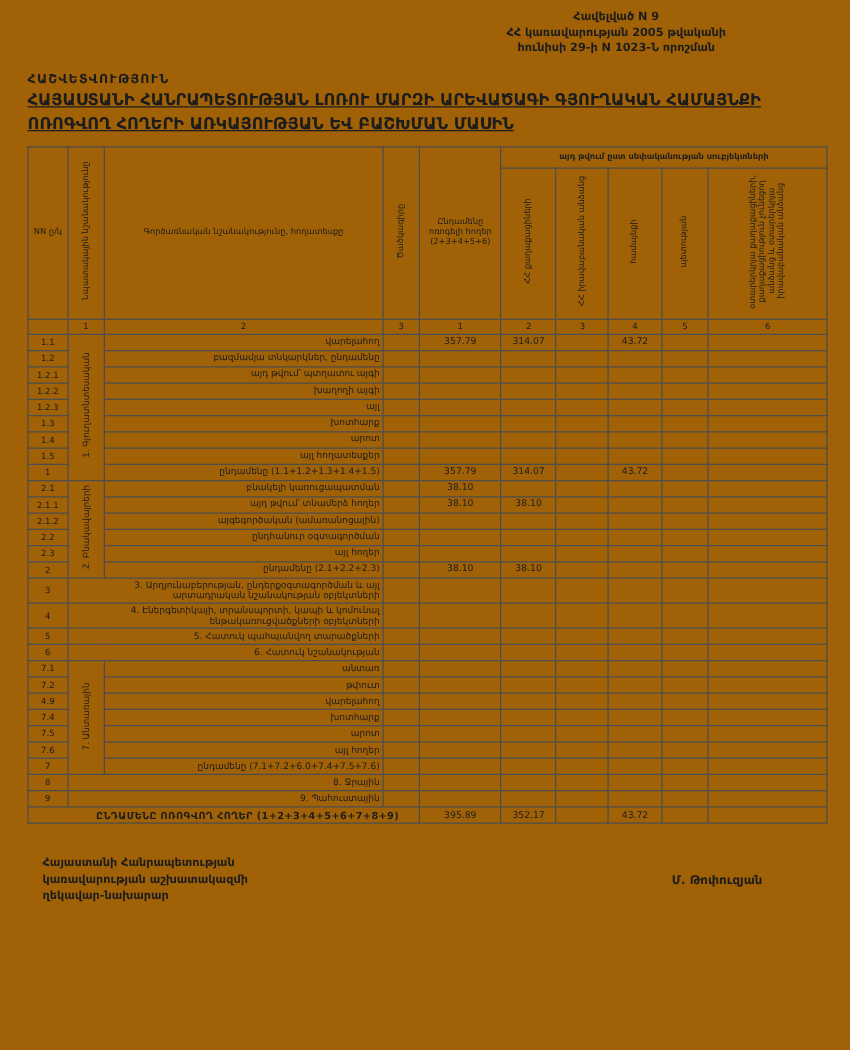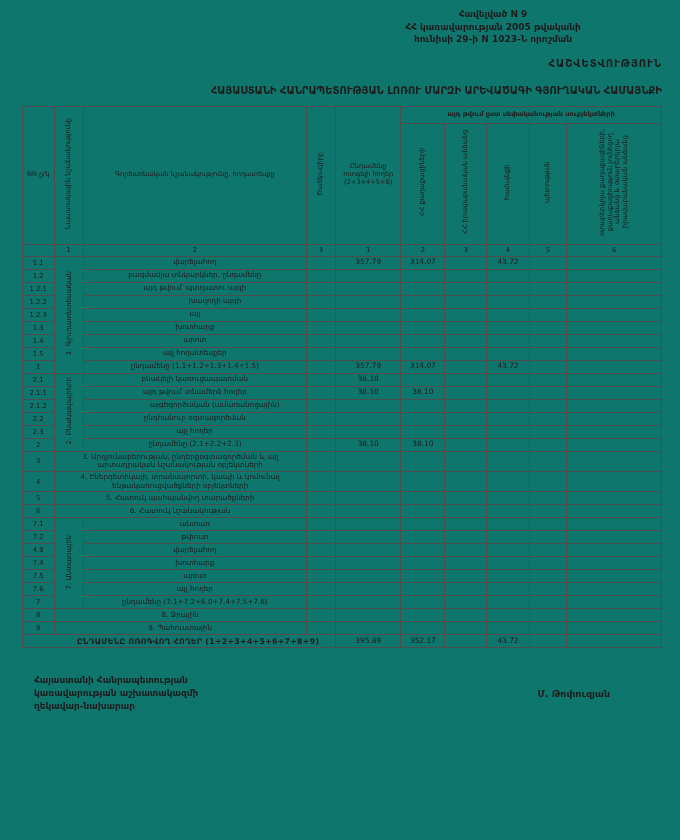--- a/index.html
+++ b/index.html
@@ -1,41 +1,41 @@
 <!DOCTYPE html>
 <html><head>
 <meta charset="utf-8">
 <style>
   html,body{margin:0;padding:0;background:#ffffff;}
   .page{
     position:relative;
     width:680px;height:840px;box-sizing:border-box;
     padding:8px 18px 10px 22px;
     font-family:"DejaVu Sans",sans-serif;
-    color:#1c1c1c;background:#0f766e;
+    color:#1c1c1c;background:#a16207;
   }
   .appendix{width:270px;margin:0 34px 0 auto;text-align:center;
     font-weight:bold;font-size:9px;line-height:1.4;}
-  .titleblock{text-align:right;margin-top:12px;font-weight:bold;}
+  .titleblock{text-align:left;margin-top:12px;font-weight:bold;}
   .title{font-size:10px;letter-spacing:1px;}
-  .subtitle{font-size:10px;margin-top:16px;}
+  .subtitle{font-size:13px;margin-top:4px;text-decoration:underline;}
   table{border-collapse:collapse;table-layout:fixed;width:640px;margin:10px auto 0 auto;}
   th,td{border:1px solid #4d4d4d;padding:1px 2px;vertical-align:middle;
     font-size:7.2px;line-height:1.2;font-weight:normal;word-wrap:break-word;}
   thead th{font-size:6.6px;text-align:center;}
   th.groupHead{height:14px;font-weight:bold;}
   th.tallHead{height:118px;}
   .vwrap{display:inline-block;writing-mode:vertical-rl;transform:rotate(180deg);
     line-height:1.15;white-space:normal;}
   th.tallHead .vwrap{max-width:100%;height:112px;}
   tr.numRow td{height:11px;text-align:center;font-size:6.8px;padding:0;}
   td.nn{text-align:center;font-size:6.8px;}
   td.secCell{text-align:center;}
   td.secCell .vwrap{font-size:7px;}
-  td.name{text-align:center;margin-left:32px;}
+  td.name{text-align:right;margin-left:32px;}
   td.name.indent{padding-left:42px;}
   td.code{}
   td.val{text-align:center;font-size:7.4px;}
   td.grand{text-align:center;font-weight:bold;font-size:7.8px;letter-spacing:0.3px;padding-left:40px;}
   tbody tr{height:13px;}
   .footer{display:flex;justify-content:space-between;align-items:center;
     margin:26px 12px 0 12px;font-weight:bold;font-size:9px;line-height:1.4;}
   .signature{font-size:9.5px;margin-right:40px;}
 </style>
 </head>
@@ -45,20 +45,21 @@
 
   <div class="appendix">
     <div>Հավելված N 9</div>
     <div>ՀՀ կառավարության 2005 թվականի</div>
     <div>հունիսի 29-ի N 1023-Ն որոշման</div>
   </div>
 
   <div class="titleblock">
     <div class="title">ՀԱՇՎԵՏՎՈՒԹՅՈՒՆ</div>
     <div class="subtitle">ՀԱՅԱՍՏԱՆԻ ՀԱՆՐԱՊԵՏՈՒԹՅԱՆ ԼՈՌՈՒ ՄԱՐԶԻ ԱՐԵՎԱԾԱԳԻ ԳՅՈՒՂԱԿԱՆ ՀԱՄԱՅՆՔԻ</div>
+    <div class="subtitle">ՈՌՈԳՎՈՂ ՀՈՂԵՐԻ ԱՌԿԱՅՈՒԹՅԱՆ ԵՎ ԲԱՇԽՄԱՆ ՄԱՍԻՆ</div>
   </div>
 
   <table>
     <colgroup>
       <col style="width:30px">
         <col style="width:28px">
         <col style="width:212px">
       <col style="width:28px">
         <col style="width:62px">
         <col style="width:42px">

